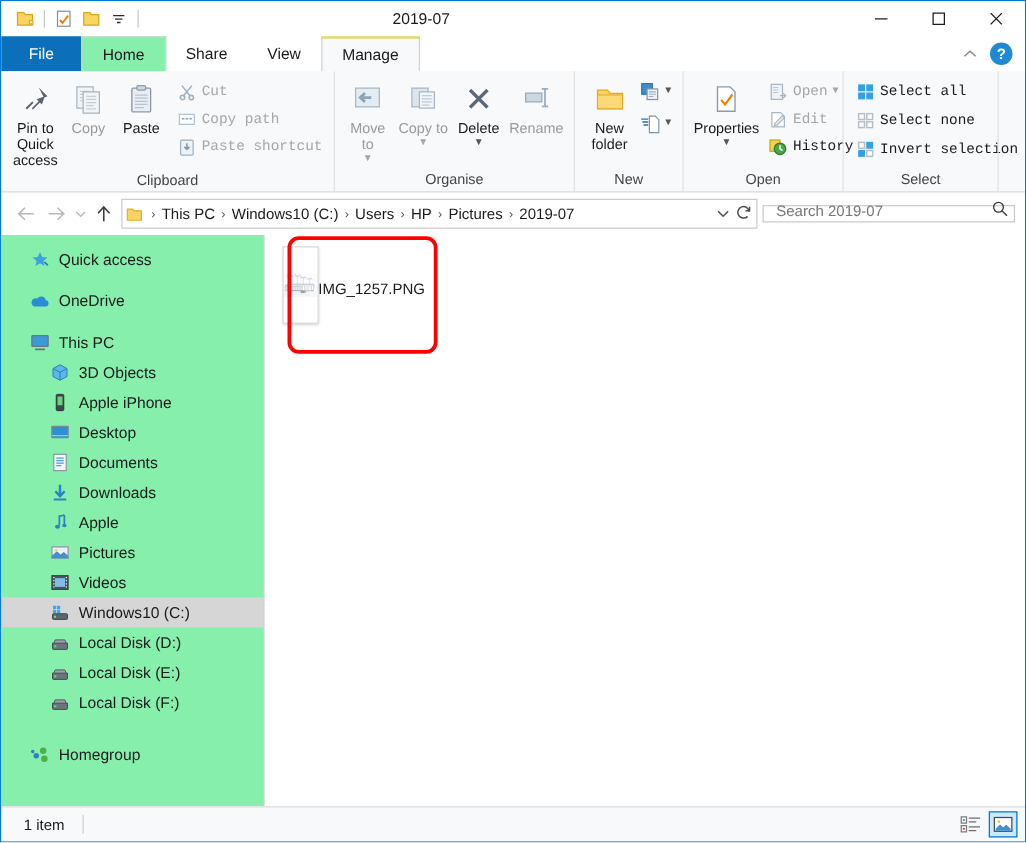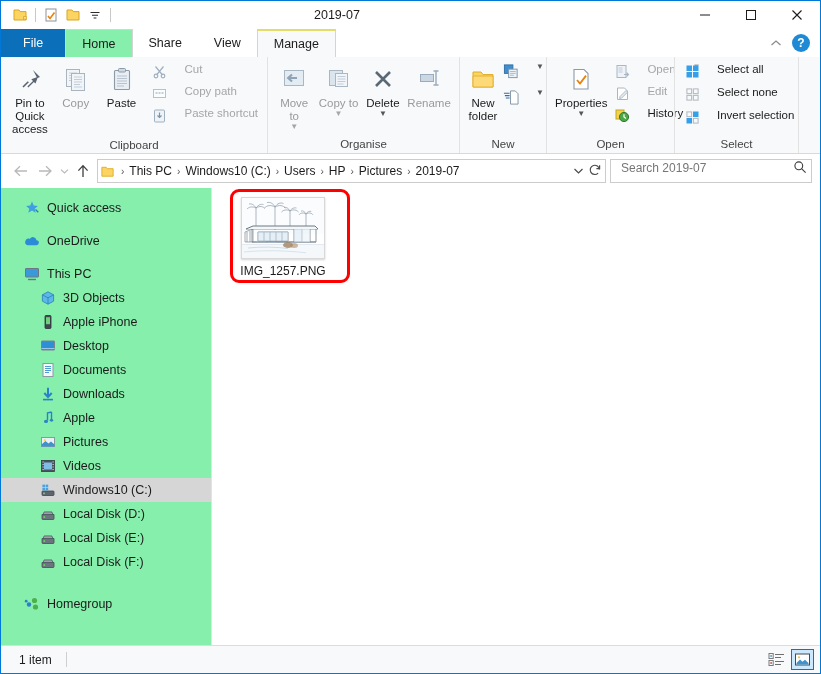--- a/index.html
+++ b/index.html
@@ -180,27 +180,28 @@
   .bigbtn .ico { height: 34px; display:flex; align-items:center; justify-content:center; }
   .bigbtn.disabled { color: #9a9a9a; }
   .smallcol {
     display: flex;
     flex-direction: column;
     justify-content: flex-start;
     padding-top: 2px;
     gap: 2px;
   }
   .smallbtn {
-    display: flex; 
-    gap: 17px;
+    display: flex; align-items: center;
+    gap: 4px;
     font-size: 11.5px;
     color: #1b1b1b;
     height: 20px;
     padding: 0 3px;
     white-space: nowrap;
+    font-family: Liberation Mono, monospace;
   }
   .smallbtn.disabled { color: #a6a6a6; }
   .smallbtn .sico { width: 16px; height: 16px; display:flex; align-items:center; justify-content:center; }
   .caret {
     font-size: 8px;
     color: #555;
     line-height: 1;
   }
   .caret.dim { color: #a6a6a6; }
 
@@ -254,25 +255,25 @@
     width: 18px; height: 22px;
     display: flex; align-items: center; justify-content: center;
   }
   .addr-right {
     display: flex; align-items: center;
     padding-right: 3px;
     gap: 4px;
   }
   .searchbox {
     width: 202px;
-    height: 24px;
+    height: 14px;
     border: 1px solid #cccccc;
     background: #ffffff;
     display: flex;
-    align-items: flex-start;
+    align-items: flex-end;
     box-sizing: border-box;
     padding: 0 4px 0 8px;
   }
   .searchbox input {
     border: none; outline: none;
     flex: 1;
     font-family: "Liberation Sans", sans-serif;
     font-size: 12px;
     color: #1b1b1b;
     background: transparent;
@@ -319,21 +320,21 @@
     flex: 1;
     position: relative;
     background: #ffffff;
     overflow: hidden;
   }
   .fileitem {
     position: absolute;
     left: 14px; top: 3px;
     width: 114px;
     display: flex;
-    flex-direction: column;
+    flex-direction: row;
     align-items: center;
     padding-top: 6px;
   }
   .thumbframe {
     width: 84px; height: 62px;
     background: #ffffff;
     border: 1px solid #d8d8d8;
     box-sizing: border-box;
     display: flex; align-items: center; justify-content: center;
     overflow: hidden;

